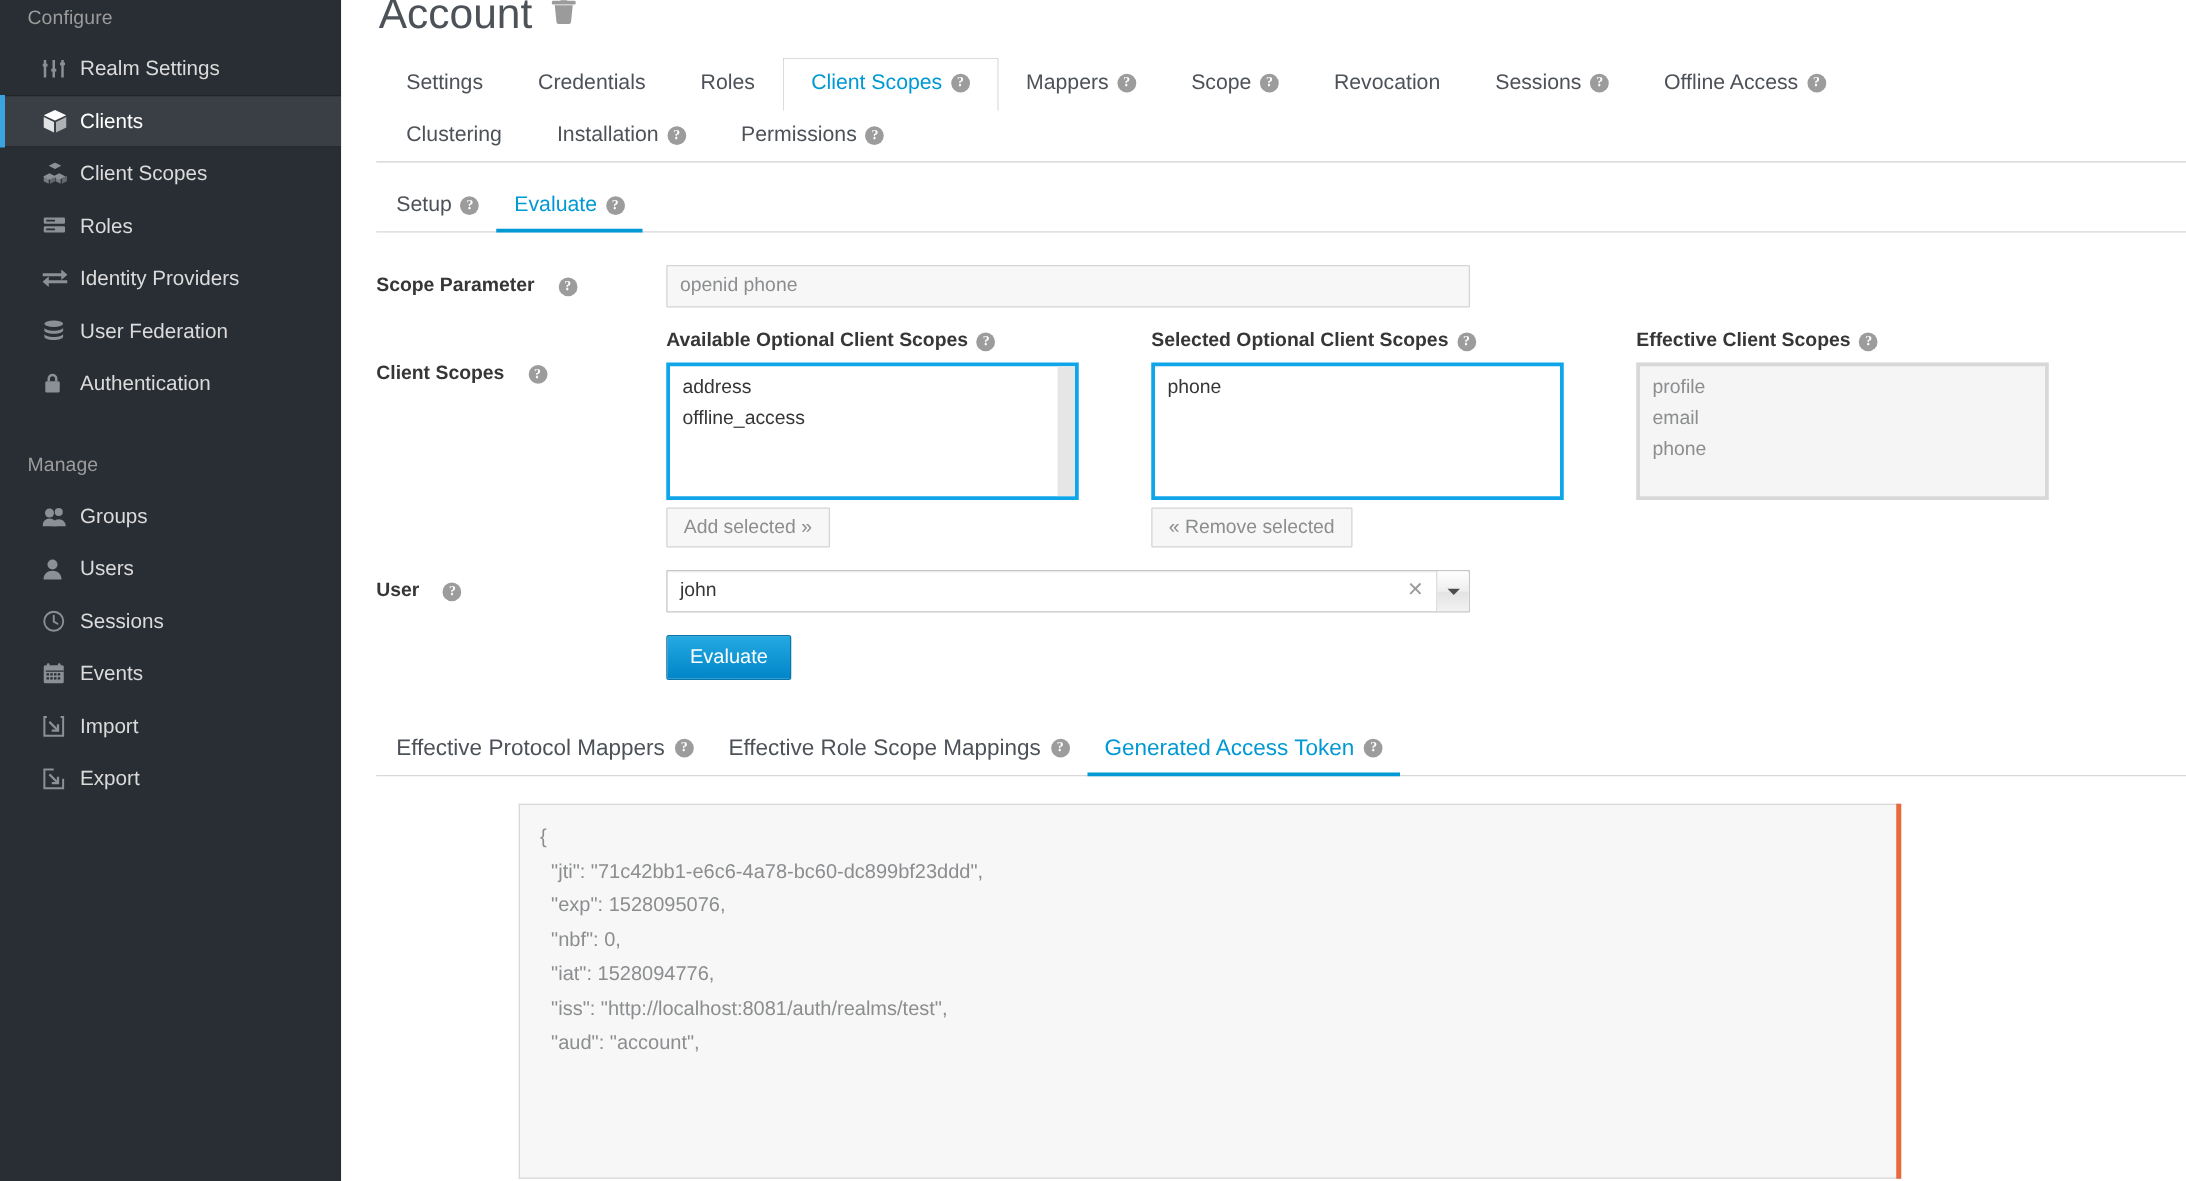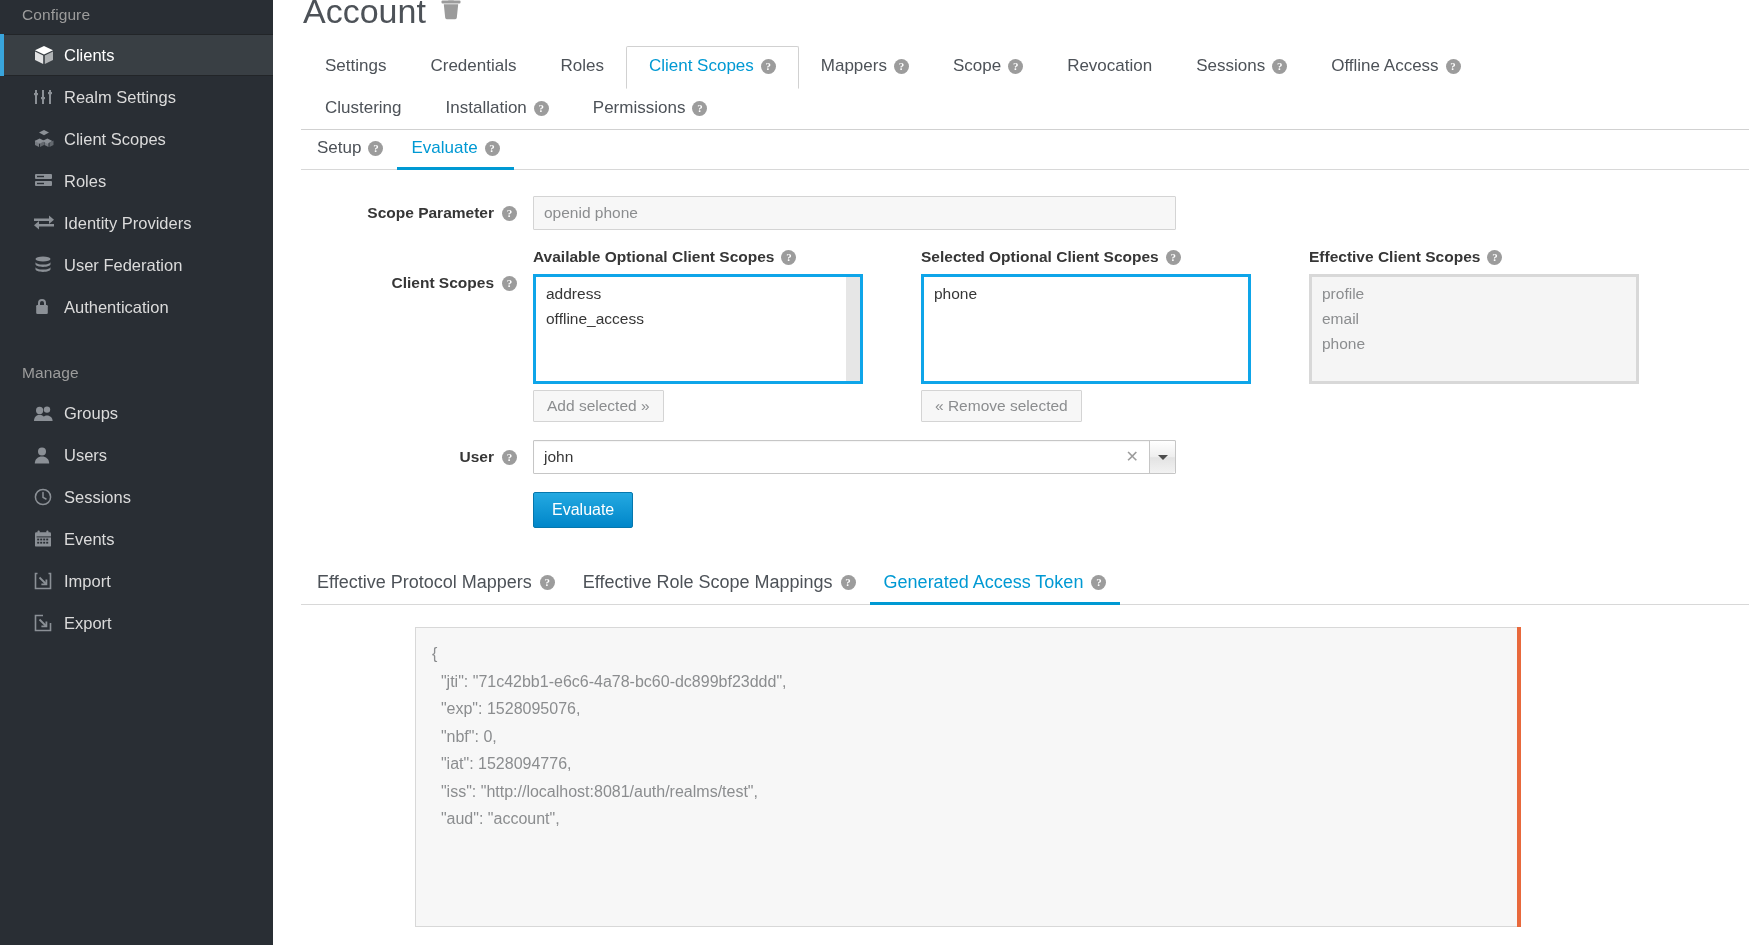--- a/index.html
+++ b/index.html
@@ -131,21 +131,21 @@
     margin-bottom: -1px;
     padding-top: 9px;
   }
   .ptab-row2 { width: 100%; display: flex; padding-left: 0; }
 
   
   .tabs-secondary {
     display: flex;
     align-items: flex-end;
     position: relative;
-    margin-top: 0;
+    margin-top: 16px;
     padding-left: 2px;
   }
   .tabs-secondary::after {
     content: "";
     position: absolute;
     left: 0; right: -28px; bottom: 0;
     height: 1px;
     background: #d8d8d8;
   }
   .stab {
@@ -190,23 +190,22 @@
   .form-label {
     width: 232px;
     min-width: 232px;
     text-align: right;
     padding-right: 16px;
     font-weight: bold;
     font-size: 15.5px;
     color: #363636;
     padding-top: 8px;
     display: flex;
-    justify-content: flex-end;
     align-items: center;
-    gap: 8px;
+    gap: 19px;
   }
   .scope-param-input {
     width: 643px;
     height: 34px;
     border: 1px solid #d4d4d4;
     background: #f7f7f7;
     padding: 5px 10px;
     font-size: 15.5px;
     color: #8b8d8f;
     border-radius: 1px;
@@ -382,43 +381,43 @@
 </style>
 </head>
 <body>
 
 <div class="app">
 
   <nav class="sidebar">
 
     <div class="nav-group-title">Configure</div>
 
-    <div class="nav-item active">
-      <span class="ico">
-        <svg width="20" height="20" viewBox="0 0 20 20" fill="currentColor">
-          <path d="M10 1 L19 5.2 L10 9.4 L1 5.2 Z"></path>
-          <path d="M1 6.6 L9.2 10.6 L9.2 19 L1 15 Z" opacity=".85"></path>
-          <path d="M10.8 10.6 L19 6.6 L19 15 L10.8 19 Z" opacity=".6"></path>
-        </svg>
-      </span>
-      <span class="nav-label">Clients</span>
-    </div>
-
     <div class="nav-item">
       <span class="ico">
         <svg width="20" height="18" viewBox="0 0 20 18" fill="currentColor">
           <rect x="1" y="2" width="2" height="14"></rect>
             <rect x="0" y="5" width="4" height="2.2"></rect>
           <rect x="8" y="2" width="2" height="14"></rect>
             <rect x="7" y="9" width="4" height="2.2"></rect>
           <rect x="15" y="2" width="2" height="14"></rect>
             <rect x="14" y="4" width="4" height="2.2"></rect>
         </svg>
       </span>
       <span class="nav-label">Realm Settings</span>
+    </div>
+
+    <div class="nav-item active">
+      <span class="ico">
+        <svg width="20" height="20" viewBox="0 0 20 20" fill="currentColor">
+          <path d="M10 1 L19 5.2 L10 9.4 L1 5.2 Z"></path>
+          <path d="M1 6.6 L9.2 10.6 L9.2 19 L1 15 Z" opacity=".85"></path>
+          <path d="M10.8 10.6 L19 6.6 L19 15 L10.8 19 Z" opacity=".6"></path>
+        </svg>
+      </span>
+      <span class="nav-label">Clients</span>
     </div>
 
     <div class="nav-item">
       <span class="ico">
         <svg width="20" height="18" viewBox="0 0 20 18" fill="currentColor">
           <path d="M10 0 L15 2.6 L10 5.2 L5 2.6 Z"></path>
           <path d="M4.6 6.5 L9.6 9.1 L4.6 11.7 L-0.4 9.1 Z" transform="translate(1,2)"></path>
           <path d="M14.4 6.5 L19.4 9.1 L14.4 11.7 L9.4 9.1 Z" transform="translate(-1,2)"></path>
           <path d="M1 10.6 L5 12.7 L5 17 L1 14.9 Z" opacity=".8"></path>
           <path d="M6 12.7 L10 10.6 L10 14.9 L6 17 Z" opacity=".6"></path>

